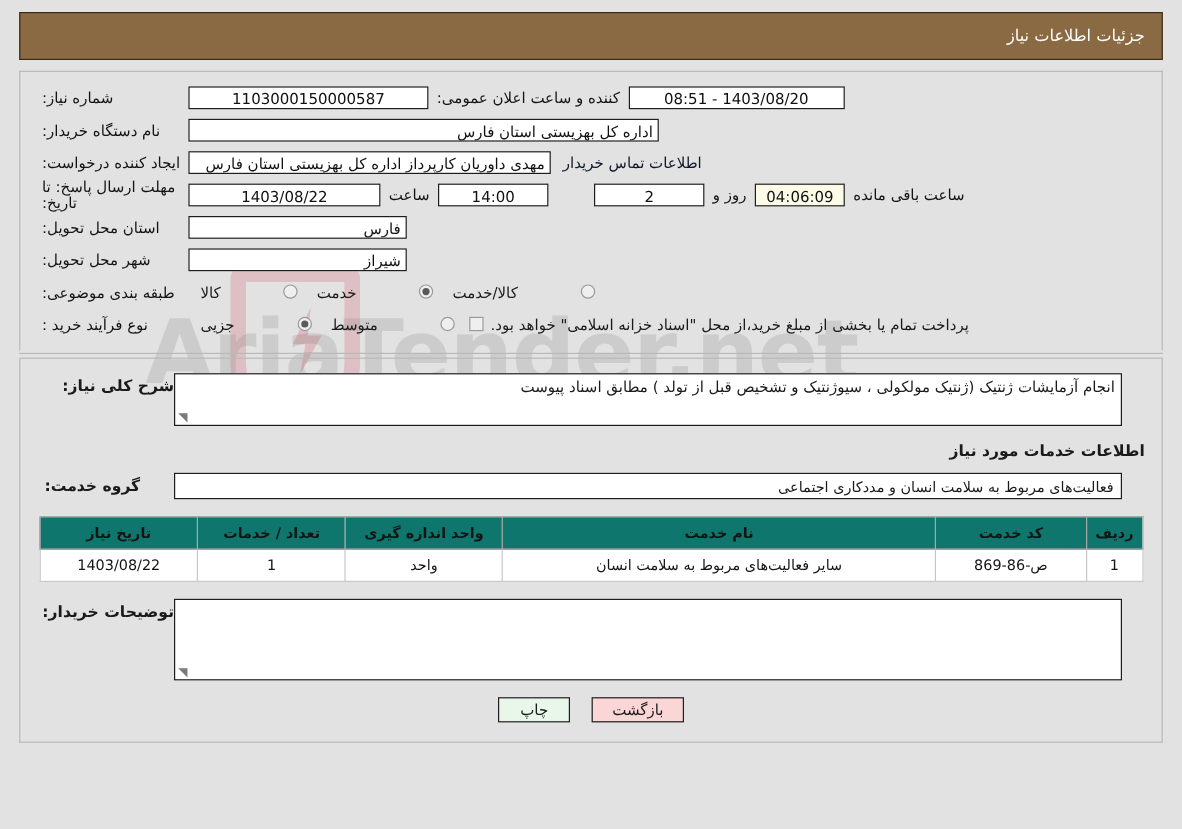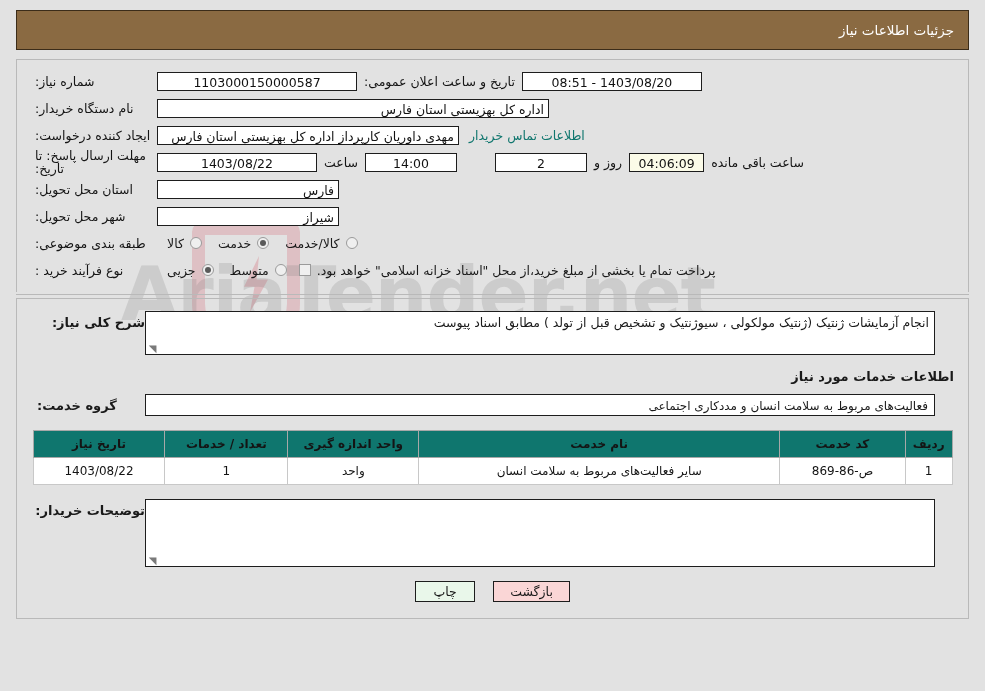--- a/index.html
+++ b/index.html
@@ -137,34 +137,34 @@
   .w-prov      { width: 182px; }
   .w-pubdate   { width: 180px; }
 
   .inline-lbl {
     font-size: 12.5px;
     padding: 0 7px;
     white-space: nowrap;
     color: #141414;
   }
   .blue-link {
-    color: #0f766e;
+    color: #0f172a;
     font-size: 12.5px;
     padding: 0 10px;
     white-space: nowrap;
     cursor: pointer;
   }
   .plain-note {
     font-size: 12.5px;
     padding-right: 10px;
     white-space: nowrap;
   }
 
   
-  .radio-grp { display: flex; align-items: center; }
+  .radio-grp { display: flex; align-items: center; gap: 46px; }
   .radio {
     width: 12px; height: 12px;
     border-radius: 50%;
     border: 1px solid #9a9a9a;
     background: #efefef;
     display: inline-block;
     box-sizing: border-box;
     margin: 0 6px;
     position: relative;
   }
@@ -365,21 +365,21 @@
   <div class="titlebar">
     <span class="title">جزئیات اطلاعات نیاز</span>
   </div>
 
   <div class="outer-box">
     <div class="form-rows">
 
       <div class="frow">
         <div style="flex:1"></div>
         <div class="fld w-pubdate">1403/08/20 - 08:51</div>
-        <div class="inline-lbl">تاریخ و ساعت اعلان عمومی:</div>
+        <div class="inline-lbl">کننده و ساعت اعلان عمومی:</div>
         <div class="fld w-need">1103000150000587</div>
         <div class="lbl lbl-w">شماره نیاز:</div>
       </div>
 
       <div class="frow">
         <div style="flex:1"></div>
         <div class="fld right w-org">اداره کل بهزیستی استان فارس</div>
         <div class="lbl lbl-w">نام دستگاه خریدار:</div>
       </div>
 

